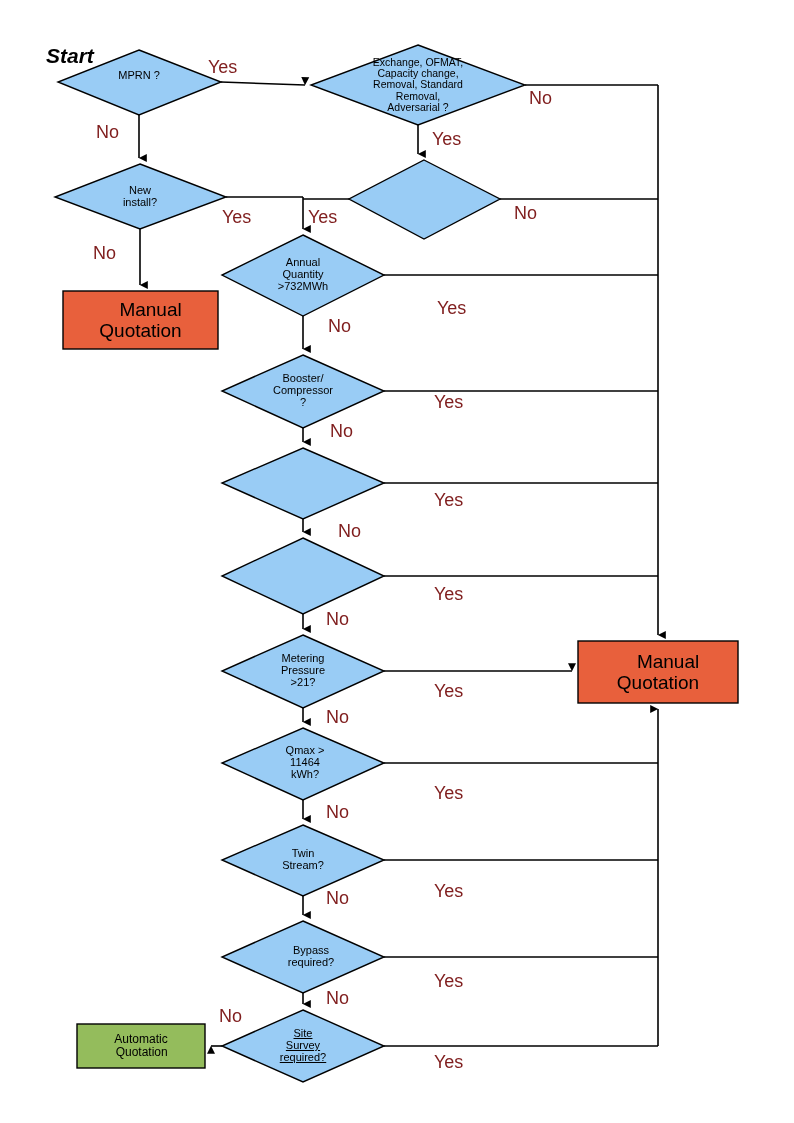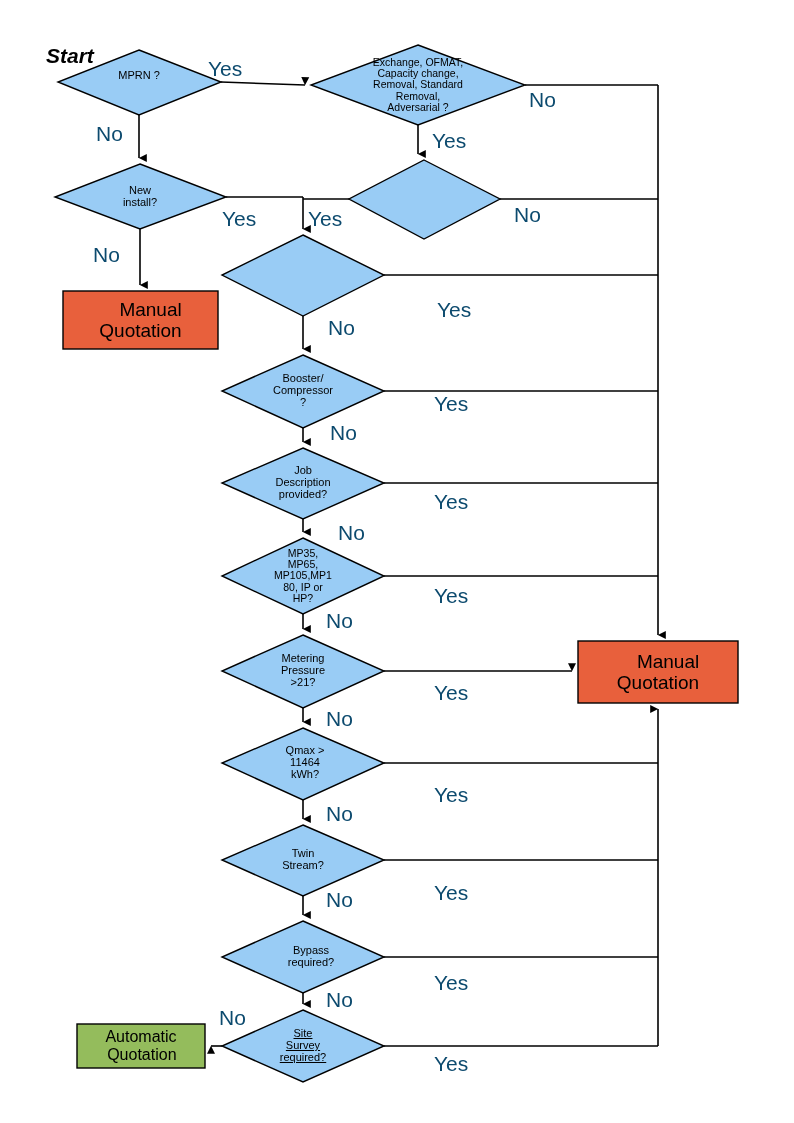--- a/index.html
+++ b/index.html
@@ -46,22 +46,22 @@
   .diamond-label.tiny {
     font-size: 10.5px;
   }
   .box-label {
     font-size: 19px;
     line-height: 1.12;
     text-align: right;
   }
   .edge-label {
     position: absolute;
-    font-size: 21px;
-    color: #0c4a6e;
+    font-size: 18px;
+    color: #7f1d1d;
     pointer-events: none;
     white-space: nowrap;
   }
   .start-label {
     position: absolute;
     font-size: 21px;
     font-weight: bold;
     color: #000000;
     pointer-events: none;
     white-space: nowrap;
@@ -198,34 +198,29 @@
   <div class="node-label diamond-label tiny" style="left:338px; top:52px; width:160px; height:66px;">Exchange, OFMAT,
 Capacity change,
 Removal, Standard
 Removal,
 Adversarial ?</div>
 
   <div class="node-label diamond-label" style="left:88px; top:176px; width:104px; height:42px;">New
 install?</div>
 
 
+  <div class="node-label diamond-label" style="left:243px; top:254px; width:120px; height:42px;">Annual
+Quantity
+&gt;732MWh</div>
 
   <div class="node-label diamond-label" style="left:243px; top:370px; width:120px; height:42px;">Booster/
 Compressor
 ?</div>
 
-  <div class="node-label diamond-label" style="left:243px; top:462px; width:120px; height:42px;">Job
-Description
-provided?</div>
-
-  <div class="node-label diamond-label tiny" style="left:246px; top:546px; width:114px; height:60px;">MP35,
-MP65,
-MP105,MP1
-80, IP or
-HP?</div>
+
 
   <div class="node-label diamond-label" style="left:243px; top:650px; width:120px; height:42px;">Metering
 Pressure
 &gt;21?</div>
 
   <div class="node-label diamond-label" style="left:258px; top:742px; width:94px; height:42px;">Qmax &gt;
 11464
 kWh?</div>
 
   <div class="node-label diamond-label" style="left:253px; top:845px; width:100px; height:30px;">Twin
@@ -237,21 +232,21 @@
   <div class="node-label diamond-label" style="left:251px; top:1025px; width:104px; height:42px;text-decoration:underline;">Site
 Survey
 required?</div>
 
   <div class="node-label box-label" style="left:63px; top:291px; width:155px; height:58px;">Manual
 Quotation</div>
 
   <div class="node-label box-label" style="left:578px; top:641px; width:160px; height:62px;">Manual
 Quotation</div>
 
-  <div class="node-label box-label" style="left:77px; top:1024px; width:128px; height:44px; font-size:16px;">Automatic
+  <div class="node-label box-label" style="left:77px; top:1024px; width:128px; height:44px; font-size:12px;">Automatic
 Quotation</div>
 
   <div class="edge-label" style="left:208px; top:57px;">Yes</div>
   <div class="edge-label" style="left:96px; top:122px;">No</div>
 
   <div class="edge-label" style="left:529px; top:88px;">No</div>
   <div class="edge-label" style="left:432px; top:129px;">Yes</div>
 
   <div class="edge-label" style="left:222px; top:207px;">Yes</div>
   <div class="edge-label" style="left:93px; top:243px;">No</div>

